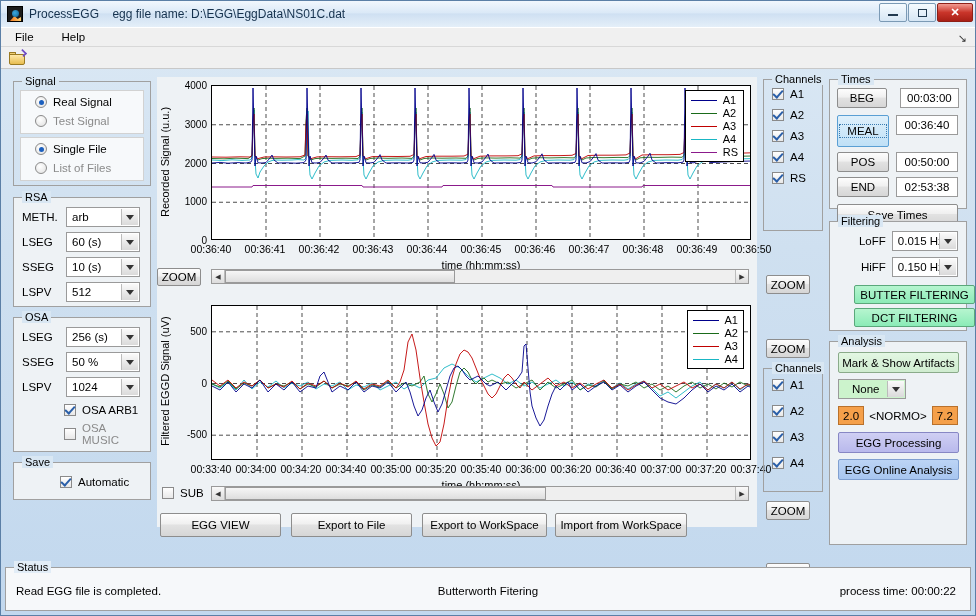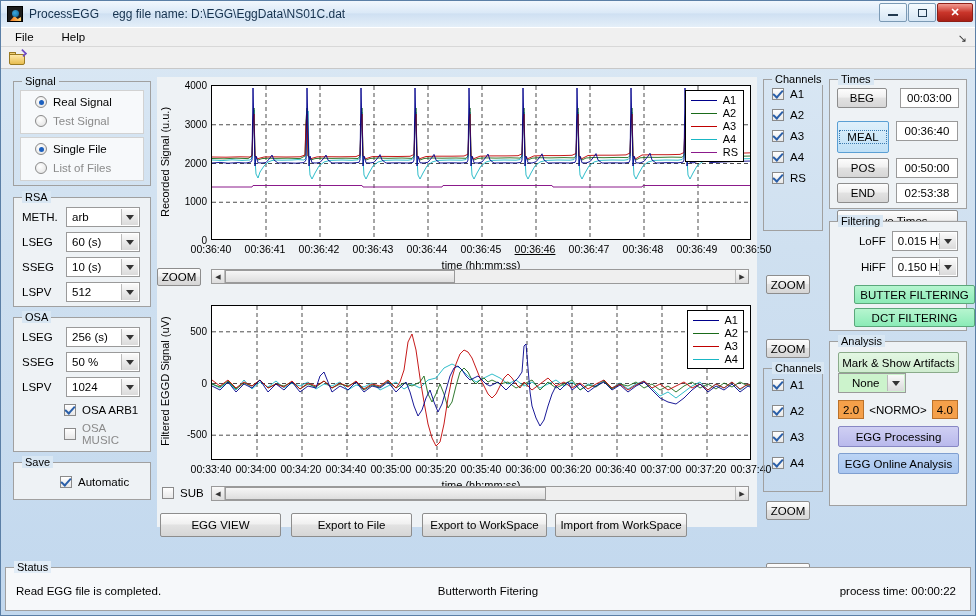--- a/index.html
+++ b/index.html
@@ -317,21 +317,21 @@
             </div>
         </div>
       </div>
       <div style="position:absolute;left:54px;top:166px;width:540px;height:14px;">
         <div class="xtick" style="left:0%;">00:36:40</div>
         <div class="xtick" style="left:10%;">00:36:41</div>
         <div class="xtick" style="left:20%;">00:36:42</div>
         <div class="xtick" style="left:30%;">00:36:43</div>
         <div class="xtick" style="left:40%;">00:36:44</div>
         <div class="xtick" style="left:50%;">00:36:45</div>
-        <div class="xtick" style="left:60%;text-decoration:underline;">00:36:46</div>
+        <div class="xtick" style="left:60%;">00:36:46</div>
         <div class="xtick" style="left:70%;">00:36:47</div>
         <div class="xtick" style="left:80%;">00:36:48</div>
         <div class="xtick" style="left:90%;">00:36:49</div>
         <div class="xtick" style="left:100%;">00:36:50</div>
       </div>
       <div class="xlabel" style="left:54px;top:182px;width:540px;">time (hh:mm:ss)</div>
     </div>
 
     <div class="btn" style="position:absolute;left:156px;top:199px;width:44px;height:18px;">ZOOM</div>
     <div class="sbar" style="position:absolute;left:210px;top:200px;width:538px;">
@@ -478,21 +478,21 @@
           <span>A4</span>
           </div>
       </div>
     </div>
     <div class="btn" style="position:absolute;left:765px;top:432px;width:44px;height:19px;">ZOOM</div>
     <div class="btn" style="position:absolute;left:765px;top:494px;width:44px;height:19px;">ZOOM</div>
 
     <div class="group panel-bg" style="left:828px;top:10px;width:138px;height:130px;">
       <span class="legend">Times</span>
       <div style="position:absolute;left:7px;top:8px;right:7px;">
-        <div style="display:flex;gap:13px;margin-bottom:13px;">
+        <div style="display:flex;gap:13px;margin-bottom:7px;">
           <div class="btn" style="width:52px;height:20px;">BEG</div>
           <div class="txtbox" style="width:62px;height:20px;">00:03:00</div>
         </div>
         <div style="display:flex;gap:7px;margin-bottom:5px;">
           <div class="btn focus" style="width:52px;height:32px;">
               <span class="inner">MEAL</span>
             </div>
           <div class="txtbox" style="width:62px;height:20px;">00:36:40</div>
         </div>
         <div style="display:flex;gap:7px;margin-bottom:5px;">
@@ -522,32 +522,32 @@
           <div class="combo" style="width:74px;">
             <span>0.150 Hz</span>
             <span class="arw"></span>
           </div>
         </div>
         <div class="btn green" style="width:121px;height:19px;margin-bottom:4px;">BUTTER FILTERING</div>
         <div class="btn green" style="width:121px;height:19px;">DCT FILTERING</div>
       </div>
     </div>
 
-    <div class="group panel-bg" style="left:828px;top:272px;width:138px;height:165px;">
+    <div class="group panel-bg" style="left:828px;top:272px;width:138px;height:204px;">
       <span class="legend">Analysis</span>
       <div style="position:absolute;left:8px;top:10px;right:8px;">
-        <div class="btn lgreen" style="width:121px;height:21px;">Mark &amp; Show Artifacts</div>
+        <div class="btn lgreen" style="width:121px;height:21px;margin-bottom:6px;">Mark &amp; Show Artifacts</div>
         <div class="combo green" style="width:68px;margin-bottom:7px;">
           <span>None</span>
           <span class="arw"></span>
         </div>
         <div style="display:flex;align-items:center;gap:5px;margin-bottom:7px;">
           <div class="val-orange" style="width:27px;height:19px;">2.0</div>
           <span style="font-size:11.5px;flex:1 1 auto;text-align:center;">&lt;NORMO&gt;</span>
-          <div class="val-orange" style="width:27px;height:19px;">4.0</div>
+          <div class="val-orange" style="width:27px;height:19px;">7.2</div>
         </div>
         <div class="btn purple" style="width:121px;height:21px;margin-bottom:6px;">EGG Processing</div>
         <div class="btn blue" style="width:121px;height:21px;margin-bottom:6px;">EGG Online Analysis</div>
       </div>
     </div>
 
     <div class="statusbar">
       <span class="legend">Status</span>
       <div style="position:absolute;left:10px;top:17px;font-size:11.5px;">Read EGG file is completed.</div>
       <div style="position:absolute;left:0;right:0;top:17px;text-align:center;font-size:11.5px;">Butterworth Fitering</div>

